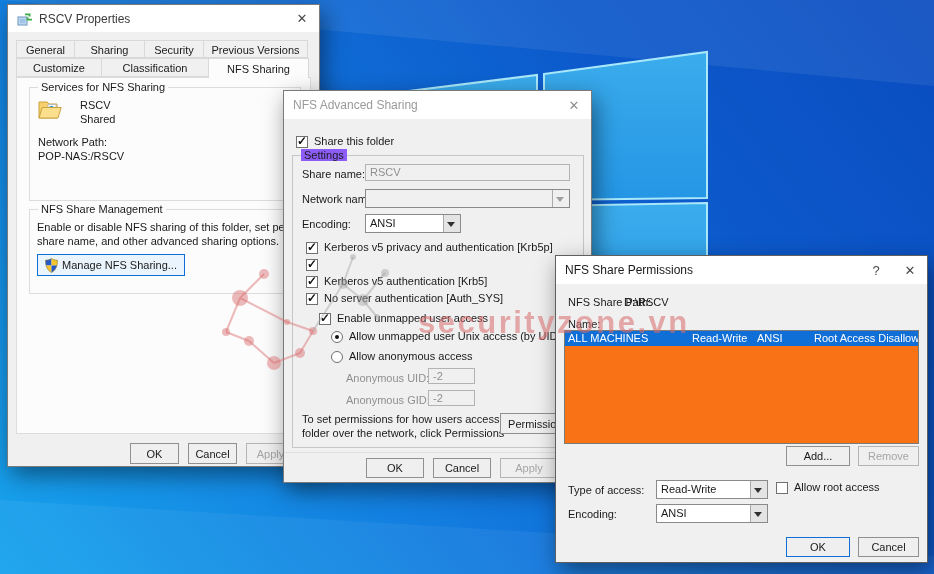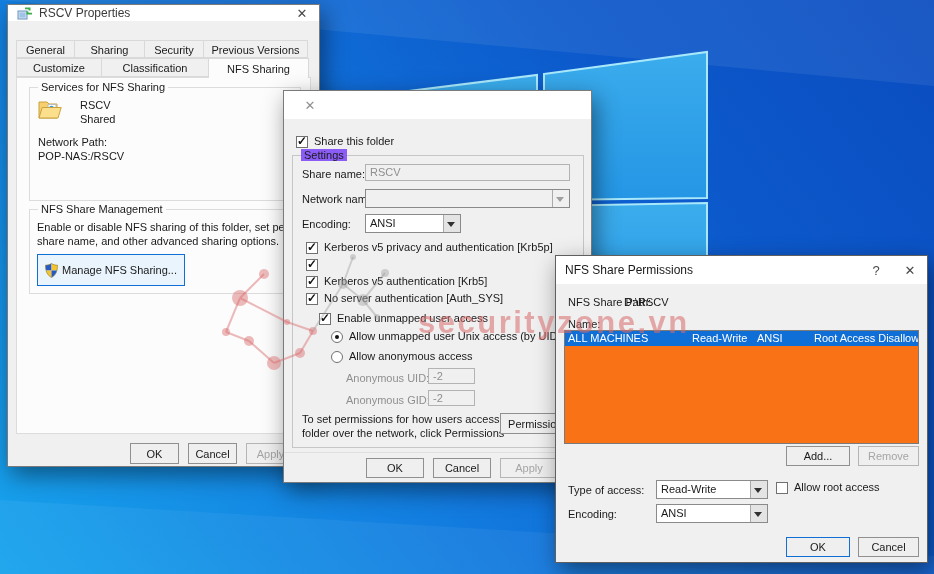--- a/index.html
+++ b/index.html
@@ -70,21 +70,21 @@
     <polygon points="0,574 0,500 934,556 934,574" fill="rgba(255,255,255,0.05)"></polygon>
     <g stroke="#a9e8fa" stroke-width="2" fill="url(#paneg)">
       <polygon points="345,99 537,75 537,199 345,206"></polygon>
       <polygon points="544,74 707,52 707,198 544,200"></polygon>
       <polygon points="345,212 537,205 537,334 345,346"></polygon>
       <polygon points="544,206 707,203 707,356 544,362"></polygon>
     </g>
   </svg>
 
   <div class="win" style="left:7px;top:4px;width:311px;height:461px;z-index:10">
-    <div class="tbar" style="height:16px">
+    <div class="tbar" style="height:27px">
       <span class="ticon">
         <svg width="16" height="16" viewBox="0 0 16 16">
           <rect x="1" y="6" width="9" height="8" fill="#cfe3f5" stroke="#6a94bd"></rect>
           <rect x="2.5" y="7.5" width="6" height="5" fill="#9fc4e8"></rect>
           <path d="M8 2.5 h5.5 v3 h-2 v-1.2 h-3.5 z" fill="#3fae49"></path>
           <path d="M15 9.5 h-5.5 v-3 h2 v1.2 h3.5 z" fill="#3fae49"></path>
         </svg>
       </span>
       <span class="ttl" style="color:#3a3a3a">RSCV Properties</span>
       <span class="tbtn">✕</span>
@@ -115,21 +115,21 @@
         </span>
         <span class="lbl" style="left:50px;top:11px">RSCV</span>
         <span class="lbl" style="left:50px;top:25px">Shared</span>
         <span class="lbl" style="left:8px;top:48px">Network Path:</span>
         <span class="lbl" style="left:8px;top:62px">POP-NAS:/RSCV</span>
       </div>
       <div class="grp" style="left:12px;top:131px;width:270px;height:83px;border-color:#dcdcdc">
         <span class="glbl onwhite">NFS Share Management</span>
         <span class="lbl" style="left:7px;top:11px">Enable or disable NFS sharing of this folder, set permissions,</span>
         <span class="lbl" style="left:7px;top:25px">share name, and other advanced sharing options.</span>
-        <span class="btn manage" style="left:7px;top:44px;height:32px">
+        <span class="btn manage" style="left:7px;top:44px;height:22px">
           <svg width="13" height="15" viewBox="0 0 13 15">
             <defs>
                 <clipPath id="shc">
                   <path d="M6.5 0.5 C8.5 1.8 10.5 2.2 12.5 2.2 C12.5 8 11 12 6.5 14.5 C2 12 0.5 8 0.5 2.2 C2.5 2.2 4.5 1.8 6.5 0.5 Z"></path>
                 </clipPath>
               </defs>
             <g clip-path="url(#shc)">
               <rect x="0" y="0" width="6.5" height="7.5" fill="#2559c7"></rect>
               <rect x="6.5" y="0" width="6.5" height="7.5" fill="#f6c52e"></rect>
               <rect x="0" y="7.5" width="6.5" height="7.5" fill="#f6c52e"></rect>
@@ -141,20 +141,21 @@
         </span>
       </div>
     </div>
     <span class="btn" style="left:122px;top:438px;width:49px;height:21px">OK</span>
     <span class="btn" style="left:180px;top:438px;width:49px;height:21px">Cancel</span>
     <span class="btn dis" style="left:238px;top:438px;width:49px;height:21px">Apply</span>
   </div>
 
   <div class="win" style="left:283px;top:90px;width:307px;height:391px;z-index:20">
     <div class="tbar">
+      <span class="ttl inactive">NFS Advanced Sharing</span>
       <span class="tbtn dim">✕</span>
     </div>
     <span class="cb ck" style="left:12px;top:45px"></span>
     <span class="lbl" style="left:30px;top:44px">Share this folder</span>
     <div class="grp" style="left:8px;top:64px;width:290px;height:291px;border-color:#c6c6c6">
       <span class="glbl">Settings</span>
       <span class="lbl" style="left:9px;top:12px">Share name:</span>
       <span class="field dis" style="left:72px;top:8px;width:205px;height:17px">RSCV</span>
       <span class="lbl" style="left:9px;top:37px">Network name:</span>
       <span class="combo dis" style="left:72px;top:33px;width:205px;height:19px">

